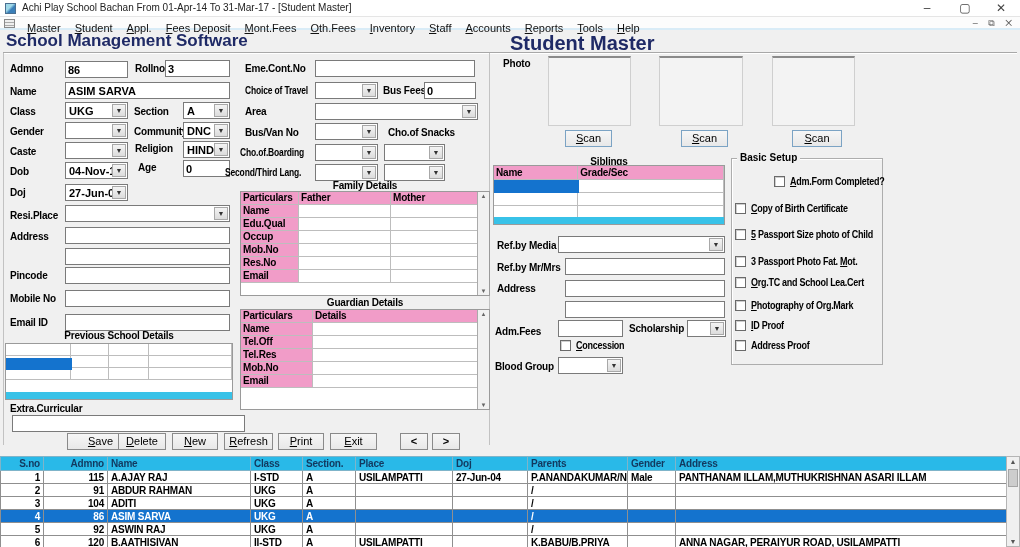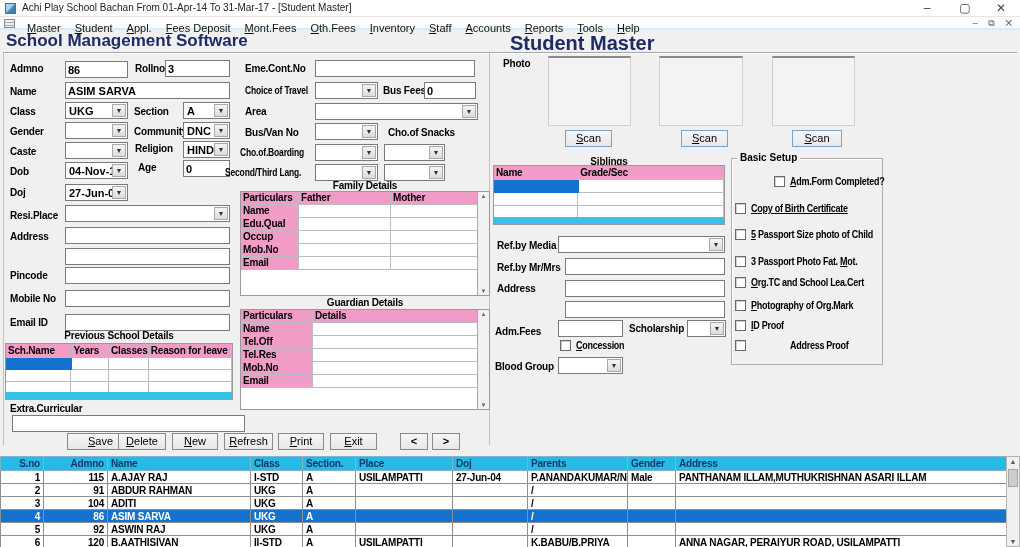--- a/index.html
+++ b/index.html
@@ -168,26 +168,20 @@
 <div class="abs lbl" style="left:10px;top:293px">Mobile No</div>
 <input class="abs tb" style="left: 65px; top: 290px; width: 165px;" value="">
 
 <div class="abs lbl" style="left:10px;top:317px">Email ID</div>
 <input class="abs tb" style="left: 65px; top: 314px; width: 165px;" value="">
 
 <div class="abs gtitle" style="left:5px;top:330px;width:228px">Previous School Details</div>
 <div class="abs pgrid" style="left:5px;top:343px;width:228px;height:57px">
   <div class="bluecell" style="left:0;top:14px;width:66px;height:12px"></div>
   <div class="cyanstrip"></div>
-<div class="prow">
-      <div class="pcell phead" style="width: 66px; height: 14px; line-height: 13px;">Sch.Name</div>
-      <div class="pcell phead" style="width: 38px; height: 14px; line-height: 13px;">Years</div>
-      <div class="pcell phead" style="width: 40px; height: 14px; line-height: 13px;">Classes</div>
-      <div class="pcell phead" style="width: 84px; height: 14px; line-height: 13px;">Reason for leave</div>
-    </div>
     <div class="prow">
       <div class="pcell" style="width: 66px; height: 12px; line-height: 11px;"></div>
       <div class="pcell" style="width: 38px; height: 12px; line-height: 11px;"></div>
       <div class="pcell" style="width: 40px; height: 12px; line-height: 11px;"></div>
       <div class="pcell" style="width: 84px; height: 12px; line-height: 11px;"></div>
     </div>
     <div class="prow">
       <div class="pcell" style="width: 66px; height: 12px; line-height: 11px;"></div>
       <div class="pcell" style="width: 38px; height: 12px; line-height: 11px;"></div>
       <div class="pcell" style="width: 40px; height: 12px; line-height: 11px;"></div>
@@ -269,20 +263,25 @@
       <div class="pcell" style="width: 92px; height: 13px; line-height: 12px;"></div>
       <div class="pcell" style="width: 88px; height: 13px; line-height: 12px;"></div>
     </div>
     <div class="prow">
       <div class="pcell plab" style="width: 58px; height: 13px; line-height: 12px;">Occup</div>
       <div class="pcell" style="width: 92px; height: 13px; line-height: 12px;"></div>
       <div class="pcell" style="width: 88px; height: 13px; line-height: 12px;"></div>
     </div>
     <div class="prow">
       <div class="pcell plab" style="width: 58px; height: 13px; line-height: 12px;">Mob.No</div>
+      <div class="pcell" style="width: 92px; height: 13px; line-height: 12px;"></div>
+      <div class="pcell" style="width: 88px; height: 13px; line-height: 12px;"></div>
+    </div>
+    <div class="prow">
+      <div class="pcell plab" style="width: 58px; height: 13px; line-height: 12px;">Res.No</div>
       <div class="pcell" style="width: 92px; height: 13px; line-height: 12px;"></div>
       <div class="pcell" style="width: 88px; height: 13px; line-height: 12px;"></div>
     </div>
     <div class="prow">
       <div class="pcell plab" style="width: 58px; height: 13px; line-height: 12px;">Email</div>
       <div class="pcell" style="width: 92px; height: 13px; line-height: 12px;"></div>
       <div class="pcell" style="width: 88px; height: 13px; line-height: 12px;"></div>
     </div>
   </div>
 
@@ -389,21 +388,21 @@
     <span class="cb">▼</span>
   </div>
 
 <div class="abs gbox" style="left:731px;top:158px;width:152px;height:207px"></div>
 <div class="abs gleg" style="left:737px;top:152px">Basic Setup</div>
 <div id="basic-setup-items">
     <div class="ck" style="left: 735px; top: 176px; margin-left: 39px;">
       <span class="ckbox"></span>
       <span class="cklbl"><u>A</u>dm.Form Completed?</span>
     </div>
-    <div class="ck" style="left: 735px; top: 203px; text-decoration: underline;">
+    <div class="ck" style="left: 735px; top: 203px;">
       <span class="ckbox"></span>
       <span class="cklbl"><u>C</u>opy of Birth Certificate</span>
     </div>
     <div class="ck" style="left: 735px; top: 229px;">
       <span class="ckbox"></span>
       <span class="cklbl"><u>5</u> Passport Size photo of Child</span>
     </div>
     <div class="ck" style="left: 735px; top: 256px;">
       <span class="ckbox"></span>
       <span class="cklbl">3 Passport Photo Fat. <u>M</u>ot.</span>
@@ -413,21 +412,21 @@
       <span class="cklbl"><u>O</u>rg.TC and School Lea.Cert</span>
     </div>
     <div class="ck" style="left: 735px; top: 300px;">
       <span class="ckbox"></span>
       <span class="cklbl"><u>P</u>hotography of Org.Mark</span>
     </div>
     <div class="ck" style="left: 735px; top: 320px;">
       <span class="ckbox"></span>
       <span class="cklbl"><u>I</u>D Proof</span>
     </div>
-    <div class="ck" style="left: 735px; top: 340px; gap: 39px;">
+    <div class="ck" style="left: 735px; top: 340px;">
       <span class="ckbox"></span>
       <span class="cklbl">Address Proof</span>
     </div>
   </div>
 
 <div class="abs" id="records-wrap">
   <table id="records">
       <colgroup>
         <col style="width: 43px;">
         <col style="width: 64px;">

